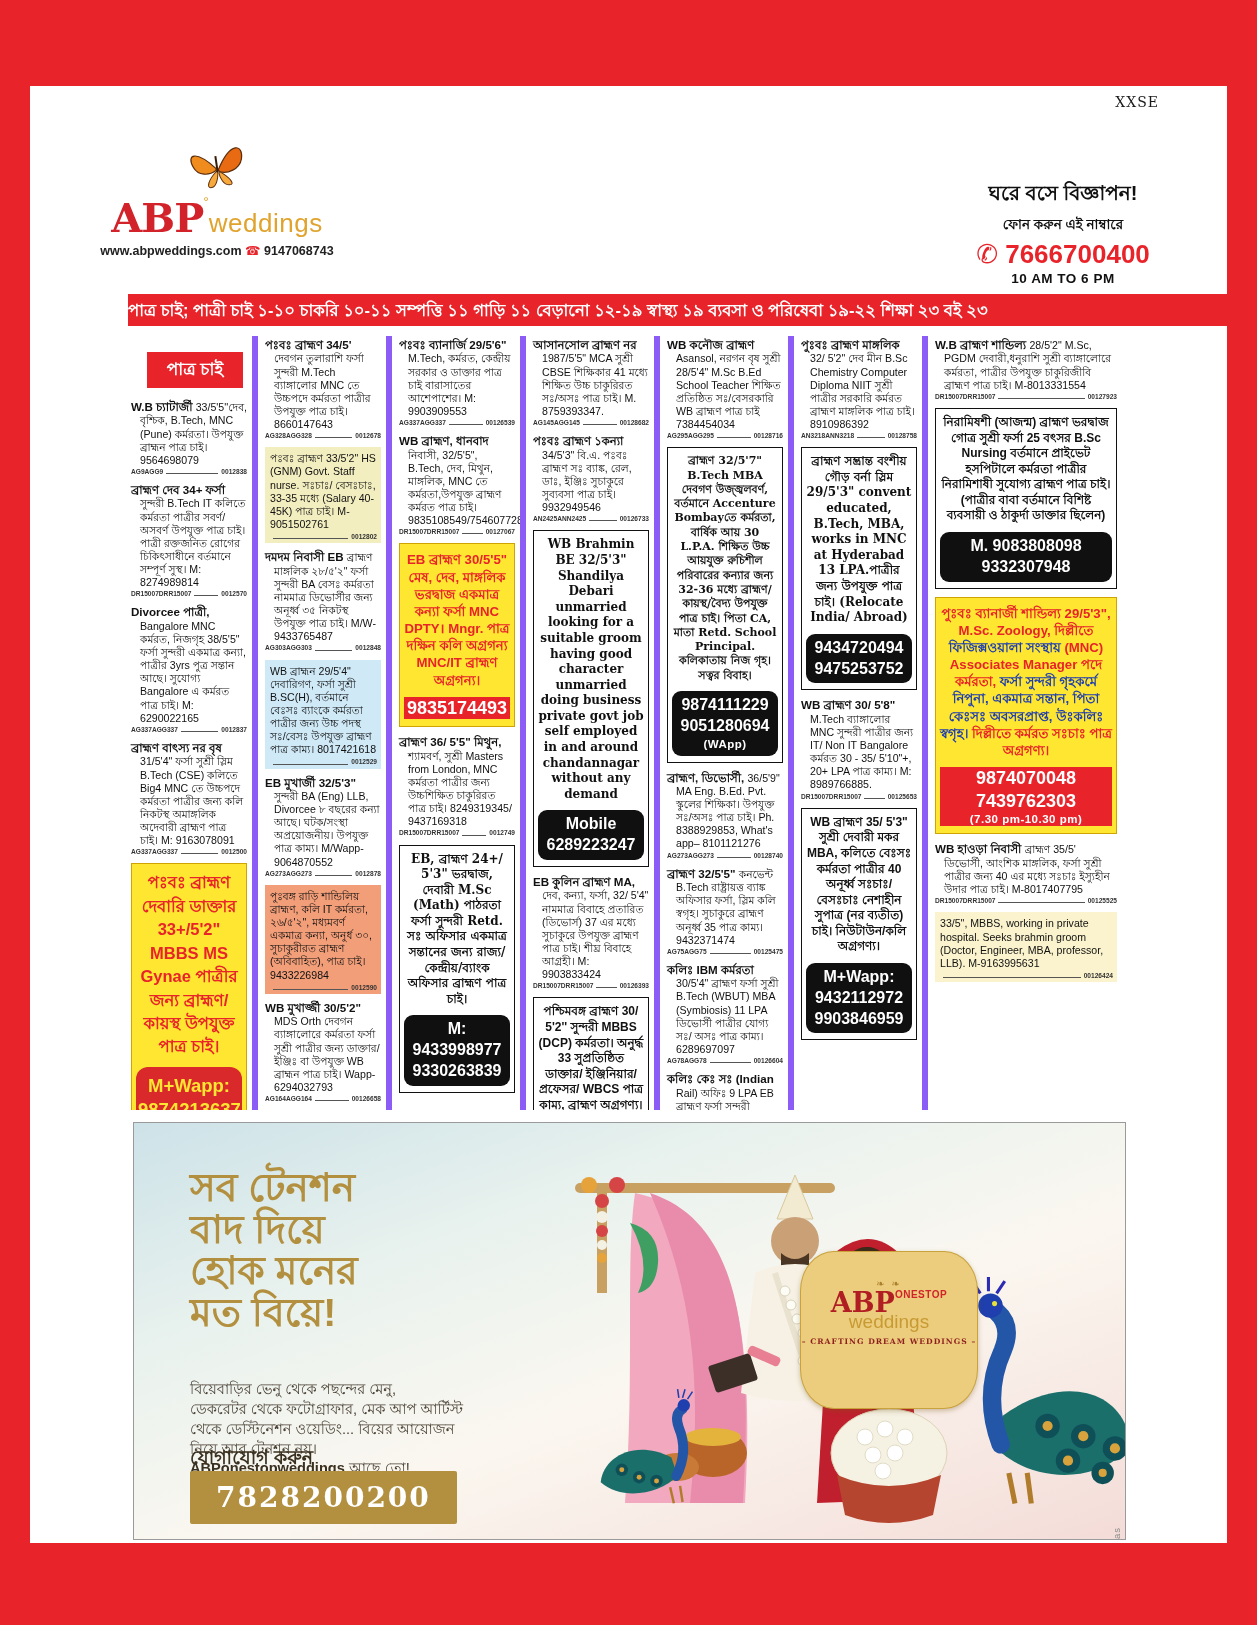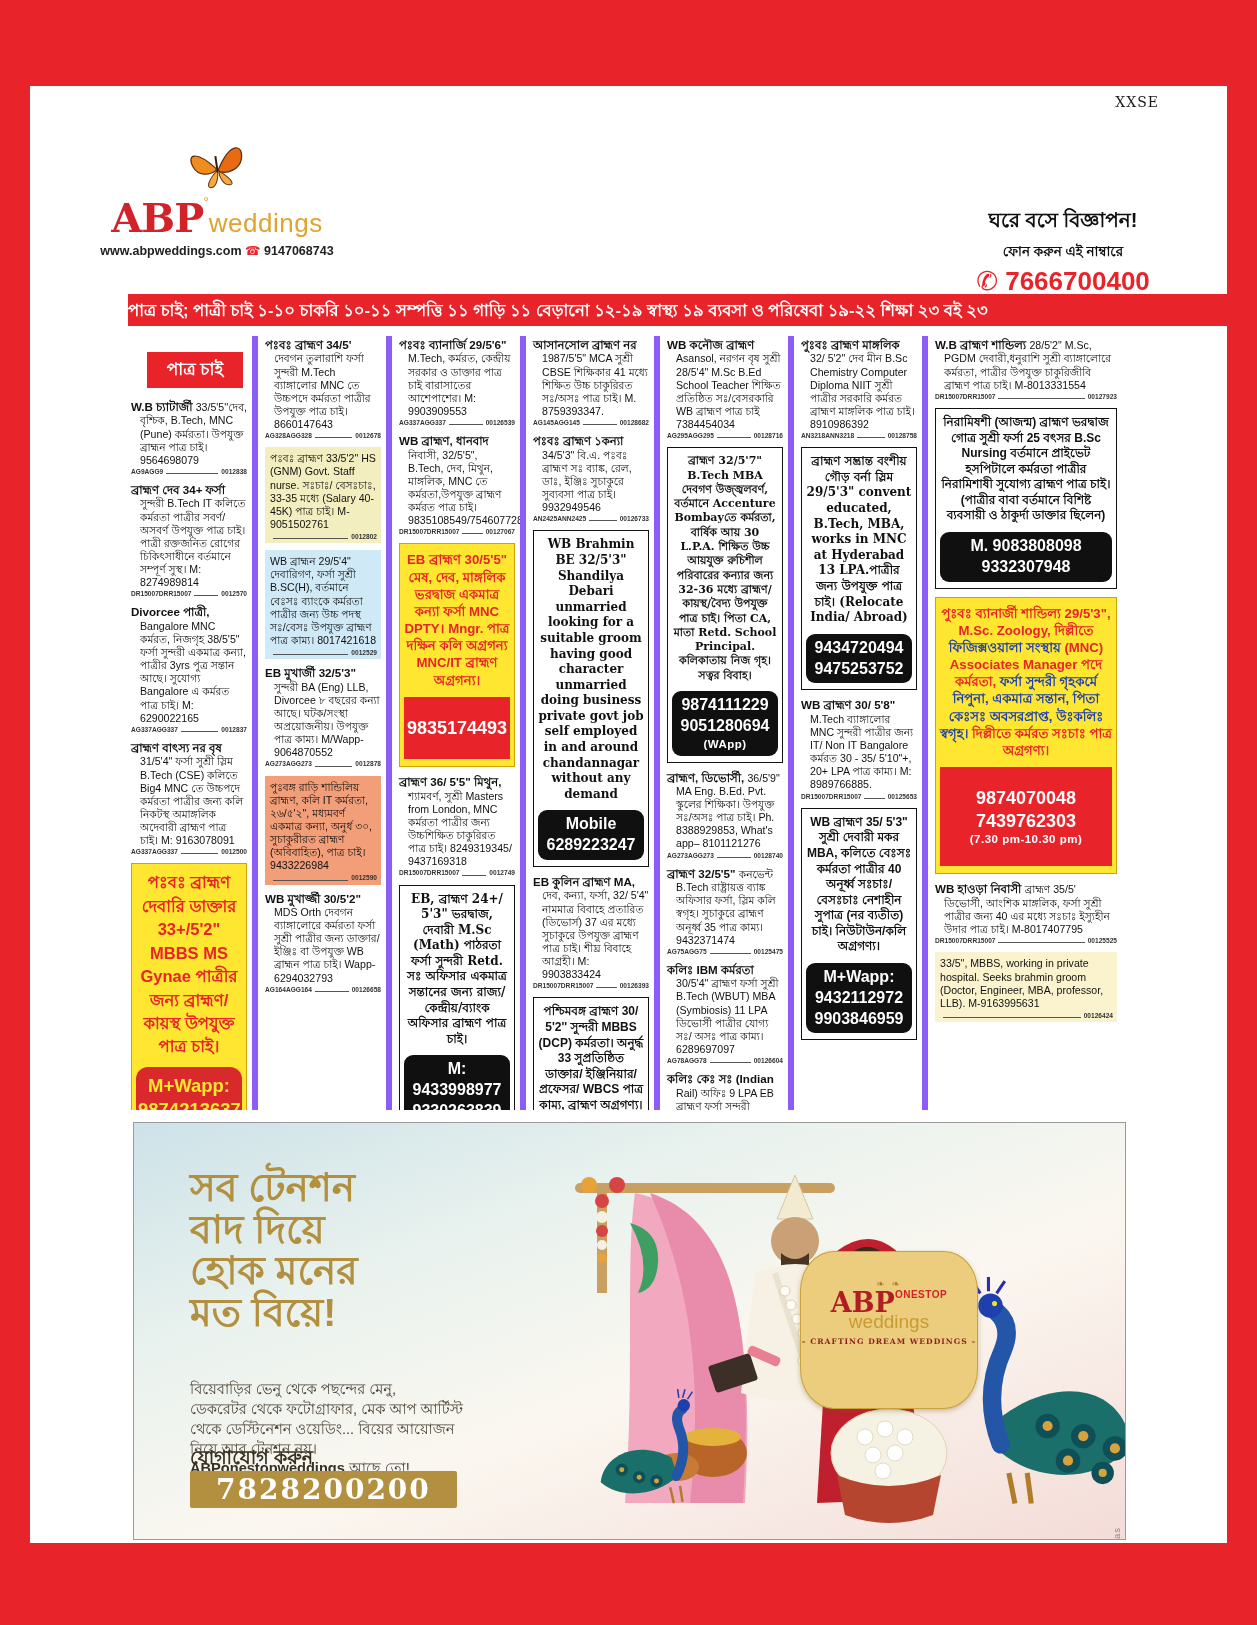--- a/index.html
+++ b/index.html
@@ -21,21 +21,21 @@
   .masthead-title{font-size:118px;line-height:1.02;font-weight:bold;color:#e8232a;margin-top:-4px;}
   .masthead-date{font-size:16px;font-weight:bold;color:#1a1a1a;margin-top:-2px;}
   .logo{position:absolute;left:62px;top:52px;width:250px;text-align:center;}
   .logo-line{white-space:nowrap;}
   .logo-abp{font-family:"DejaVu Serif",serif;font-weight:bold;font-size:40px;color:#d2232a;letter-spacing:-1px;}
   .logo-deg{color:#e0a32e;font-size:14px;vertical-align:top;}
   .logo-weddings{font-size:26px;color:#e0a32e;letter-spacing:0.5px;}
   .logo-web{font-size:12.5px;font-weight:bold;color:#222;margin-top:2px;}
   .phone-glyph{color:#e8232a;font-weight:bold;}
   .hpromo{position:absolute;right:48px;top:92px;width:232px;text-align:center;}
-  .hpromo-l1{font-size:20px;font-weight:bold;color:#101010;margin-top:27px;}
+  .hpromo-l1{font-size:20px;font-weight:bold;color:#101010;}
   .hpromo-l2{font-size:13.5px;font-weight:bold;color:#101010;margin-top:3px;}
   .hpromo-phone{font-size:26px;font-weight:bold;color:#e8232a;margin-top:2px;white-space:nowrap;}
   .hpromo-hours{font-size:13.5px;font-weight:bold;color:#101010;margin-top:1px;letter-spacing:0.5px;}
   
   .navbar{position:absolute;left:98px;top:208px;width:1164px;height:32px;background:#e8232a;
     color:#fff;font-weight:bold;font-size:16.5px;line-height:32px;text-align:left;white-space:nowrap;overflow:hidden;}
   
   .columns{position:absolute;left:100px;top:250px;width:997px;height:774px;
     display:grid;grid-template-columns:128px 128px 128px 128px 128px 128px 188px;column-gap:6px;}
   .col{border-right:6px solid #8b5cf6;padding:2px 5px 0 1px;overflow:hidden;}
@@ -54,39 +54,39 @@
   .tint.cream7{background:#faf3cd;}
   .tint-text{margin-bottom:2px;}
   .promo{background:#ffe631;border:1px solid #cfa300;padding:7px 4px;text-align:center;
     font-weight:bold;margin-bottom:8px;}
   .promo-text{font-size:13.2px;line-height:1.3;}
   .promo.lg .promo-text{font-size:16.5px;line-height:1.42;}
   .seg-red{color:#e8232a;}
   .seg-blue{color:#1f3fae;}
   .foot{margin-top:8px;font-weight:bold;}
   .foot.pill{background:#d9292b;color:#ffe631;border-radius:12px;padding:7px 2px;font-size:18.5px;line-height:1.3;}
-  .foot.red{background:#e8232a;color:#fff;padding:20px 2px;font-size:18px;line-height:1.25;}
+  .foot.red{background:#e8232a;color:#fff;padding:0 2px;font-size:18px;line-height:1.25;}
   .foot.red .small, .foot.black .small{font-size:11.5px;letter-spacing:0.5px;}
   .foot.black{background:#101010;color:#fff;border-radius:9px;padding:4px 2px;font-size:16px;line-height:1.3;}
   .boxed{border:1.5px solid #111;padding:6px 4px;text-align:center;font-weight:bold;margin-bottom:8px;}
   .boxed-text{font-size:12px;line-height:1.3;}
   .boxed.serif .boxed-text{font-family:"DejaVu Serif","Liberation Serif",serif;}
   .boxed.sm .boxed-text{font-size:11px;}
   
   .banner{position:absolute;left:103px;top:1036px;width:991px;height:416px;
     border:1px solid #9a9a9a;overflow:hidden;
     background:linear-gradient(160deg,#cde2e8 0%,#e9f2ee 30%,#fbf7f0 58%,#f4dcd8 100%);}
   .bn-headline{position:absolute;left:56px;top:44px;font-size:39px;font-weight:bold;
     color:#b2903f;line-height:1.07;}
   .bn-body{position:absolute;left:56px;top:214px;font-size:14.6px;color:#4c4337;line-height:1.36;margin-top:43px;}
   .bn-brand-bold{font-weight:bold;color:#3a3020;}
   .bn-contact{position:absolute;left:56px;top:320px;font-size:19px;font-weight:bold;color:#3a3020;}
   .bn-phone{position:absolute;left:56px;top:348px;background:#b2903f;color:#fff;
     font-family:"DejaVu Serif",serif;font-size:28px;font-weight:bold;letter-spacing:2px;
-    padding:2px 26px;border-radius:2px;}
+    padding:10px 26px;border-radius:2px;}
   .badge{position:absolute;left:666px;top:128px;width:178px;height:158px;background:#eccd7d;
     border:1px solid #c9a23c;border-radius:34px 34px 34px 34px / 40px 40px 40px 40px;
     box-shadow:0 2px 5px rgba(120,90,20,.35);text-align:center;padding-top:26px;box-sizing:border-box;}
   .badge-orn{color:#a9802c;font-size:10px;letter-spacing:2px;}
   .badge-abp{font-family:"DejaVu Serif",serif;font-weight:bold;font-size:27px;color:#b01e24;line-height:1;}
   .badge-onestop{font-size:10px;font-weight:bold;color:#d2232a;vertical-align:top;letter-spacing:0.5px;}
   .badge-weddings{font-size:19px;color:#c79a33;margin-top:-4px;line-height:1;}
   .badge-tagline{font-family:"DejaVu Serif",serif;font-size:7.6px;font-weight:bold;color:#8d1f1f;
     letter-spacing:1px;margin-top:6px;}
   .watermark{position:absolute;right:4px;bottom:12px;font-size:9.5px;color:#8a8a8a;
@@ -180,20 +180,28 @@
             <span class="code-left">AG328AGG328</span>
             <span class="rule"></span>
             <span class="code-right">0012678</span>
           </div>
         </div>
         <div class="ad tint cream">
           <div class="tint-text">পঃবঃ ব্রাহ্মণ 33/5'2" HS (GNM) Govt. Staff nurse. সঃচাঃ/ বেসঃচাঃ, 33-35 মধ্যে (Salary 40-45K) পাত্র চাই। M- 9051502761</div>
           <div class="code-line">
             <span class="rule"></span>
             <span class="code-right">0012802</span>
+          </div>
+        </div>
+        <div class="ad">
+          <div class="ad-text"><b class="ad-title">দমদম নিবাসী EB </b>ব্রাহ্মণ মাঙ্গলিক ২৮/৫'২" ফর্সা সুন্দরী BA বেসঃ কর্মরতা নামমাত্র ডিভোর্সীর জন্য অনূর্ধ্ব ৩৫ নিকটস্থ উপযুক্ত পাত্র চাই। M/W-9433765487</div>
+          <div class="code-line">
+            <span class="code-left">AG303AGG303</span>
+            <span class="rule"></span>
+            <span class="code-right">0012848</span>
           </div>
         </div>
         <div class="ad tint blue">
           <div class="tint-text">WB ব্রাহ্মন 29/5'4" দেবারিগণ, ফর্সা সুশ্রী B.SC(H), বর্তমানে বেঃসঃ ব্যাংকে কর্মরতা পাত্রীর জন্য উচ্চ পদস্থ সঃ/বেসঃ উপযুক্ত ব্রাহ্মণ পাত্র কাম্য। 8017421618</div>
           <div class="code-line">
             <span class="rule"></span>
             <span class="code-right">0012529</span>
           </div>
         </div>
         <div class="ad">

